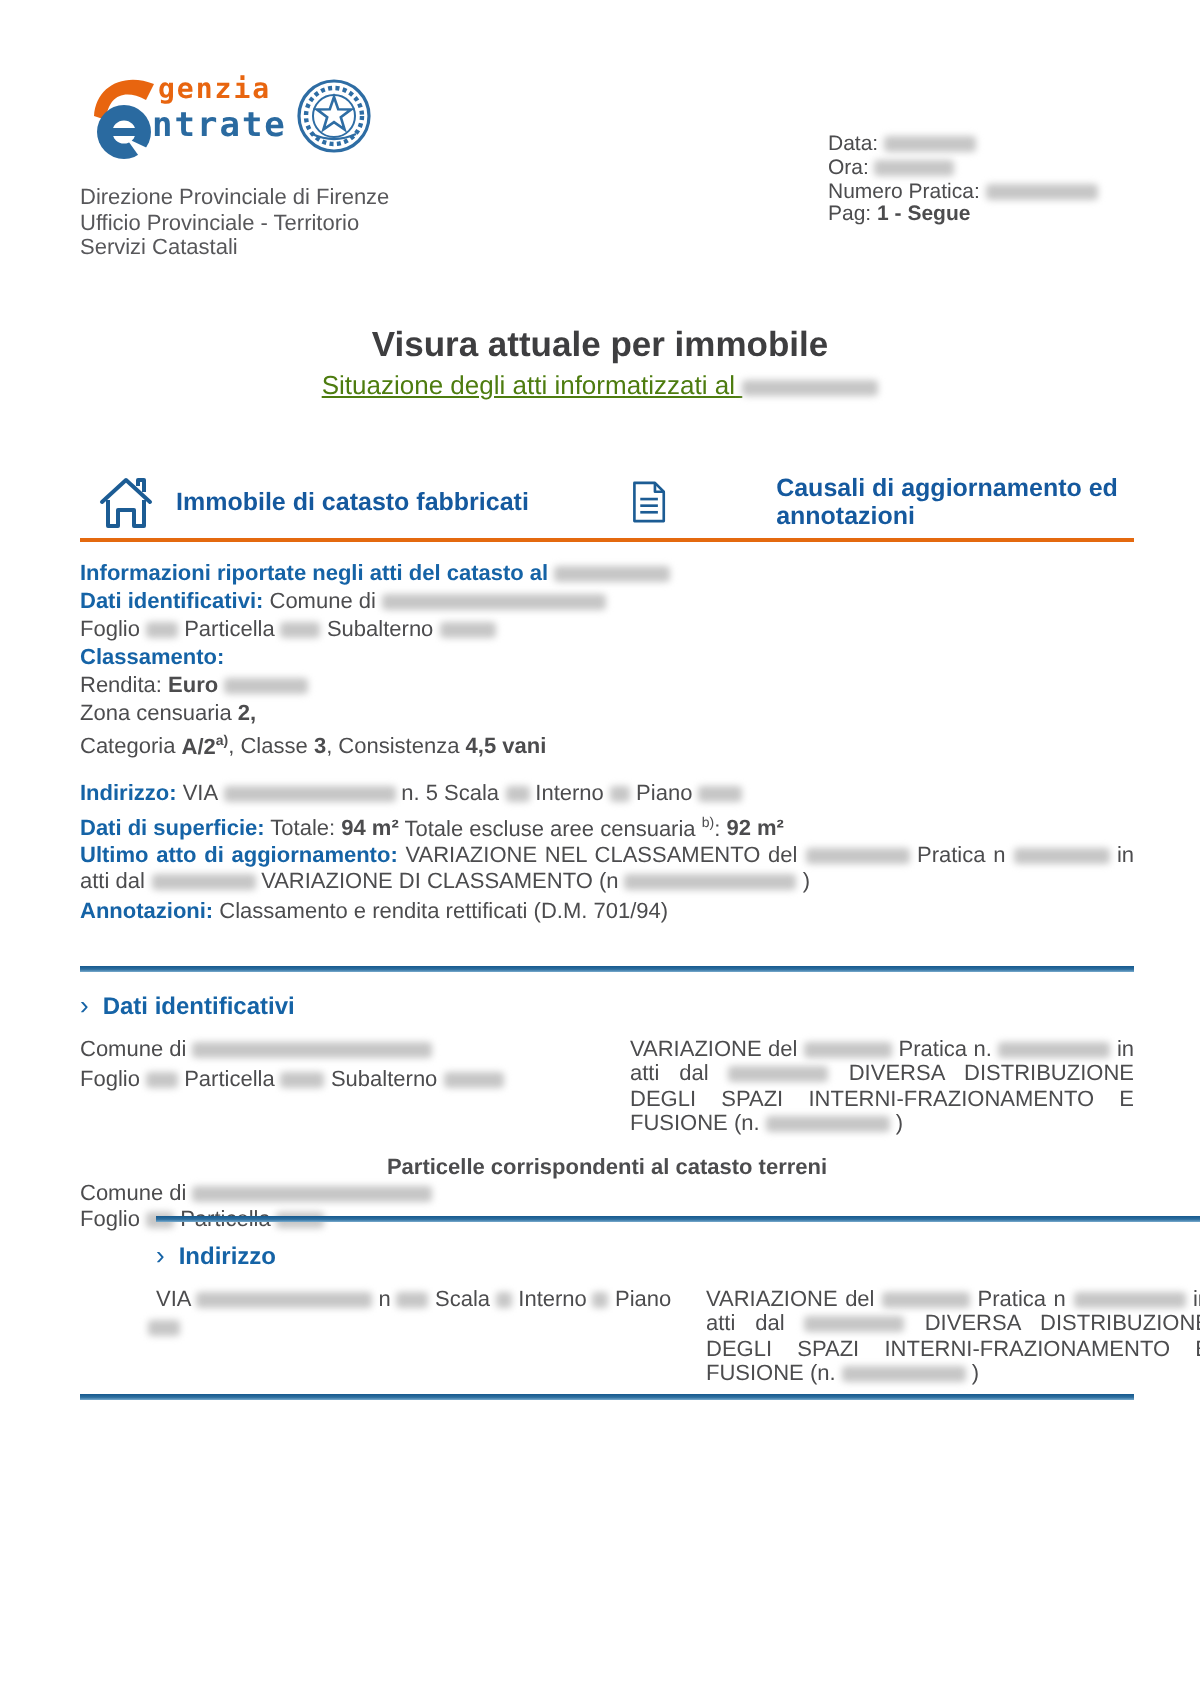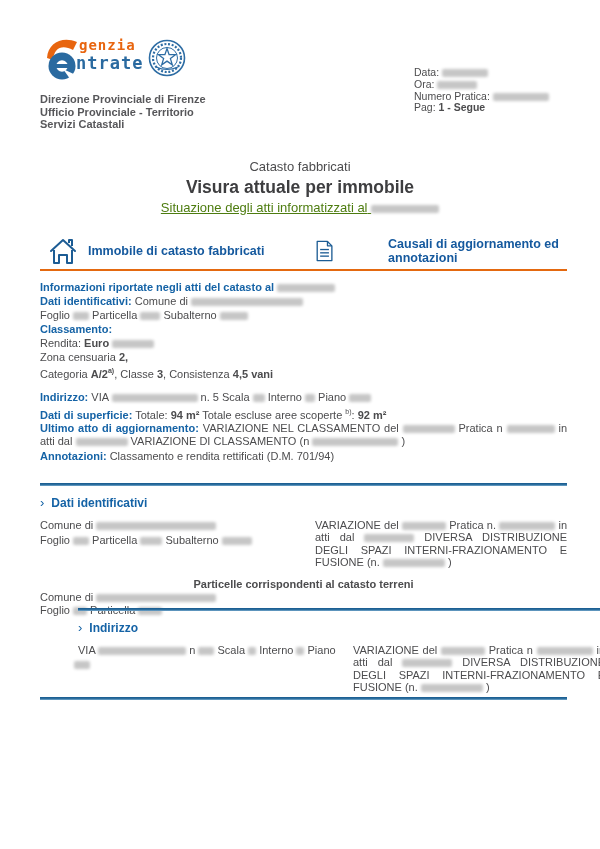--- a/index.html
+++ b/index.html
@@ -9,21 +9,21 @@
   .abs{position:absolute;}
 
   
   .logo{left:46px;top:34px;width:150px;height:52px;}
   .logo-mark{position:absolute;left:0;top:2px;}
   .logo-word-top{position:absolute;left:33px;top:3px;font-family:"DejaVu Sans Mono",monospace;
        font-weight:bold;font-size:14px;letter-spacing:1px;color:#e8650f;}
   .logo-word-bottom{position:absolute;left:30px;top:19px;font-family:"DejaVu Sans Mono",monospace;
        font-weight:bold;font-size:17px;letter-spacing:1px;color:#2a6aa0;}
   .emblem{left:147px;top:38px;}
-  .office{left:40px;top:93px;font-size:11px;font-weight:bold;color:#57575a;line-height:12.5px;}
+  .office{left:40px;top:93px;font-size:11px;font-weight:normal;color:#57575a;line-height:12.5px;}
   .meta{left:414px;top:67px;font-size:10.5px;line-height:11.8px;color:#4c4c4e;}
   .meta-row{white-space:nowrap;}
   .bold{font-weight:bold;}
 
   
   .redact{display:inline-block;height:8px;border-radius:2px;background:#c6c6c6;
           filter:blur(1.8px);vertical-align:-1px;}
 
   
   .titleblock{left:0;top:159px;width:600px;text-align:center;}
@@ -110,21 +110,20 @@
     <span>Numero Pratica:</span>
     <span class="redact" style="width:56px"></span>
   </div>
   <div class="meta-row">
     <span>Pag:</span>
     <span class="bold">1 - Segue</span>
   </div>
 </div>
 
 <div class="abs titleblock">
-  <p class="title-kicker">Catasto fabbricati</p>
   <p class="title-main">Visura attuale per immobile</p>
   <p class="title-sub">
     <span>Situazione degli atti informatizzati al</span>
     <span class="redact" style="width:68px"></span>
   </p>
 </div>
 
 <div class="abs tabbar">
   <div class="tab tab-left">
     <svg class="tab-icon" width="30" height="30" viewBox="0 0 30 30">
@@ -193,21 +192,21 @@
     <span class="redact" style="width:12px"></span>
     <span>Interno</span>
     <span class="redact" style="width:10px"></span>
     <span>Piano</span>
     <span class="redact" style="width:22px"></span>
   </p>
   <p>
     <span class="lbl">Dati di superficie:</span>
     <span>Totale:</span>
     <span class="bold">94 m²</span>
-    <span><span>Totale escluse aree scoperte</span> <sup>b)</sup><span>:</span></span>
+    <span><span>Totale escluse aree censuaria</span> <sup>b)</sup><span>:</span></span>
     <span class="bold">92 m²</span>
   </p>
   <p class="just">
     <span class="lbl">Ultimo atto di aggiornamento:</span>
     <span>VARIAZIONE NEL CLASSAMENTO del</span>
     <span class="redact" style="width:52px"></span>
     <span>Pratica n</span>
     <span class="redact" style="width:48px"></span>
     <span>in atti</span>
     <span>dal</span>

